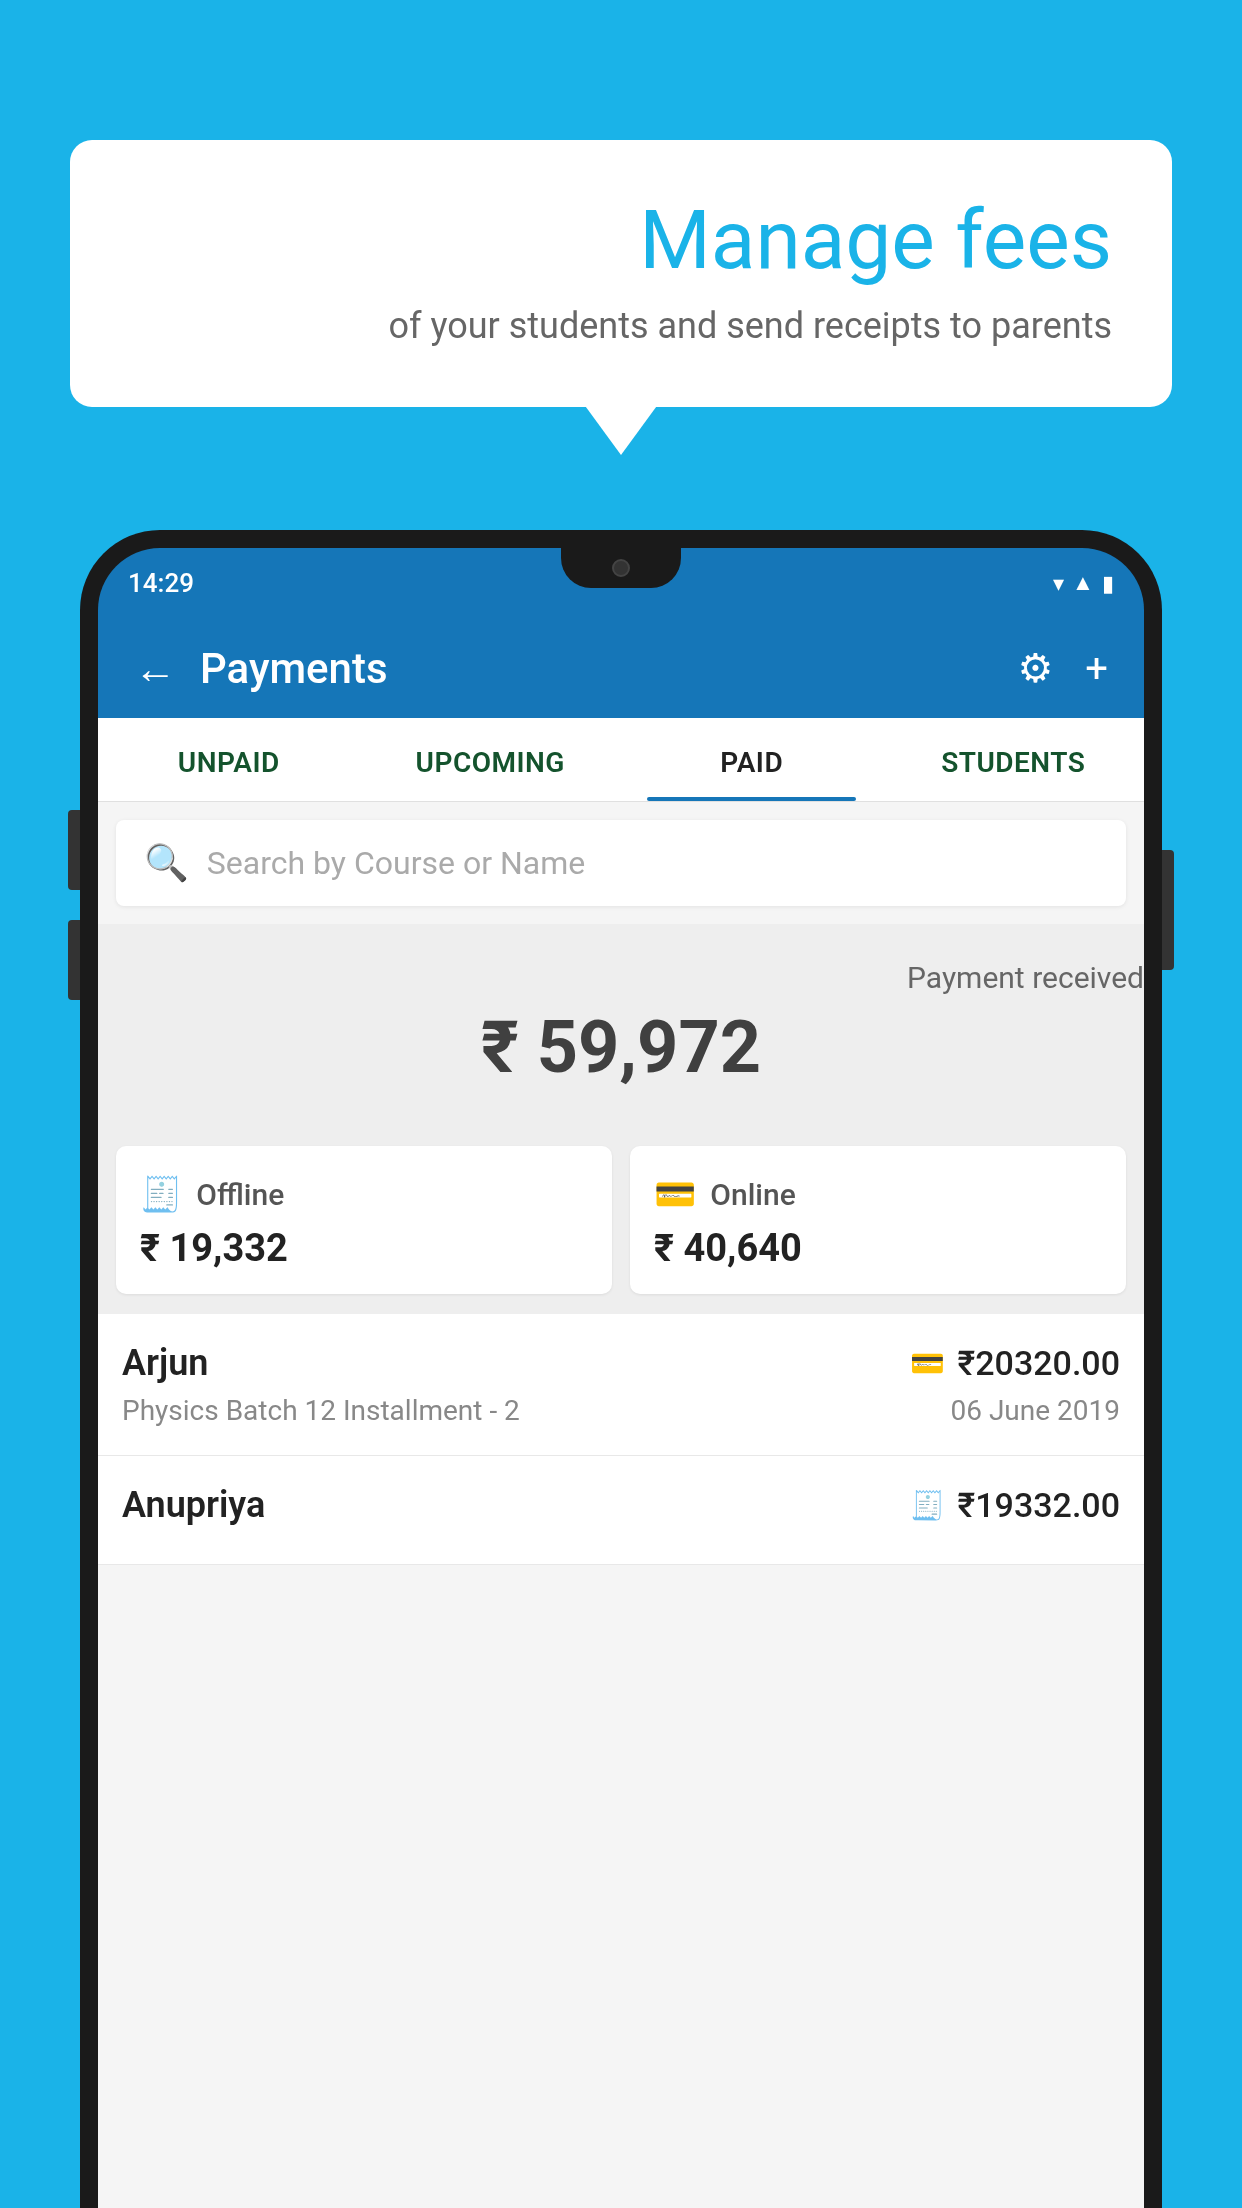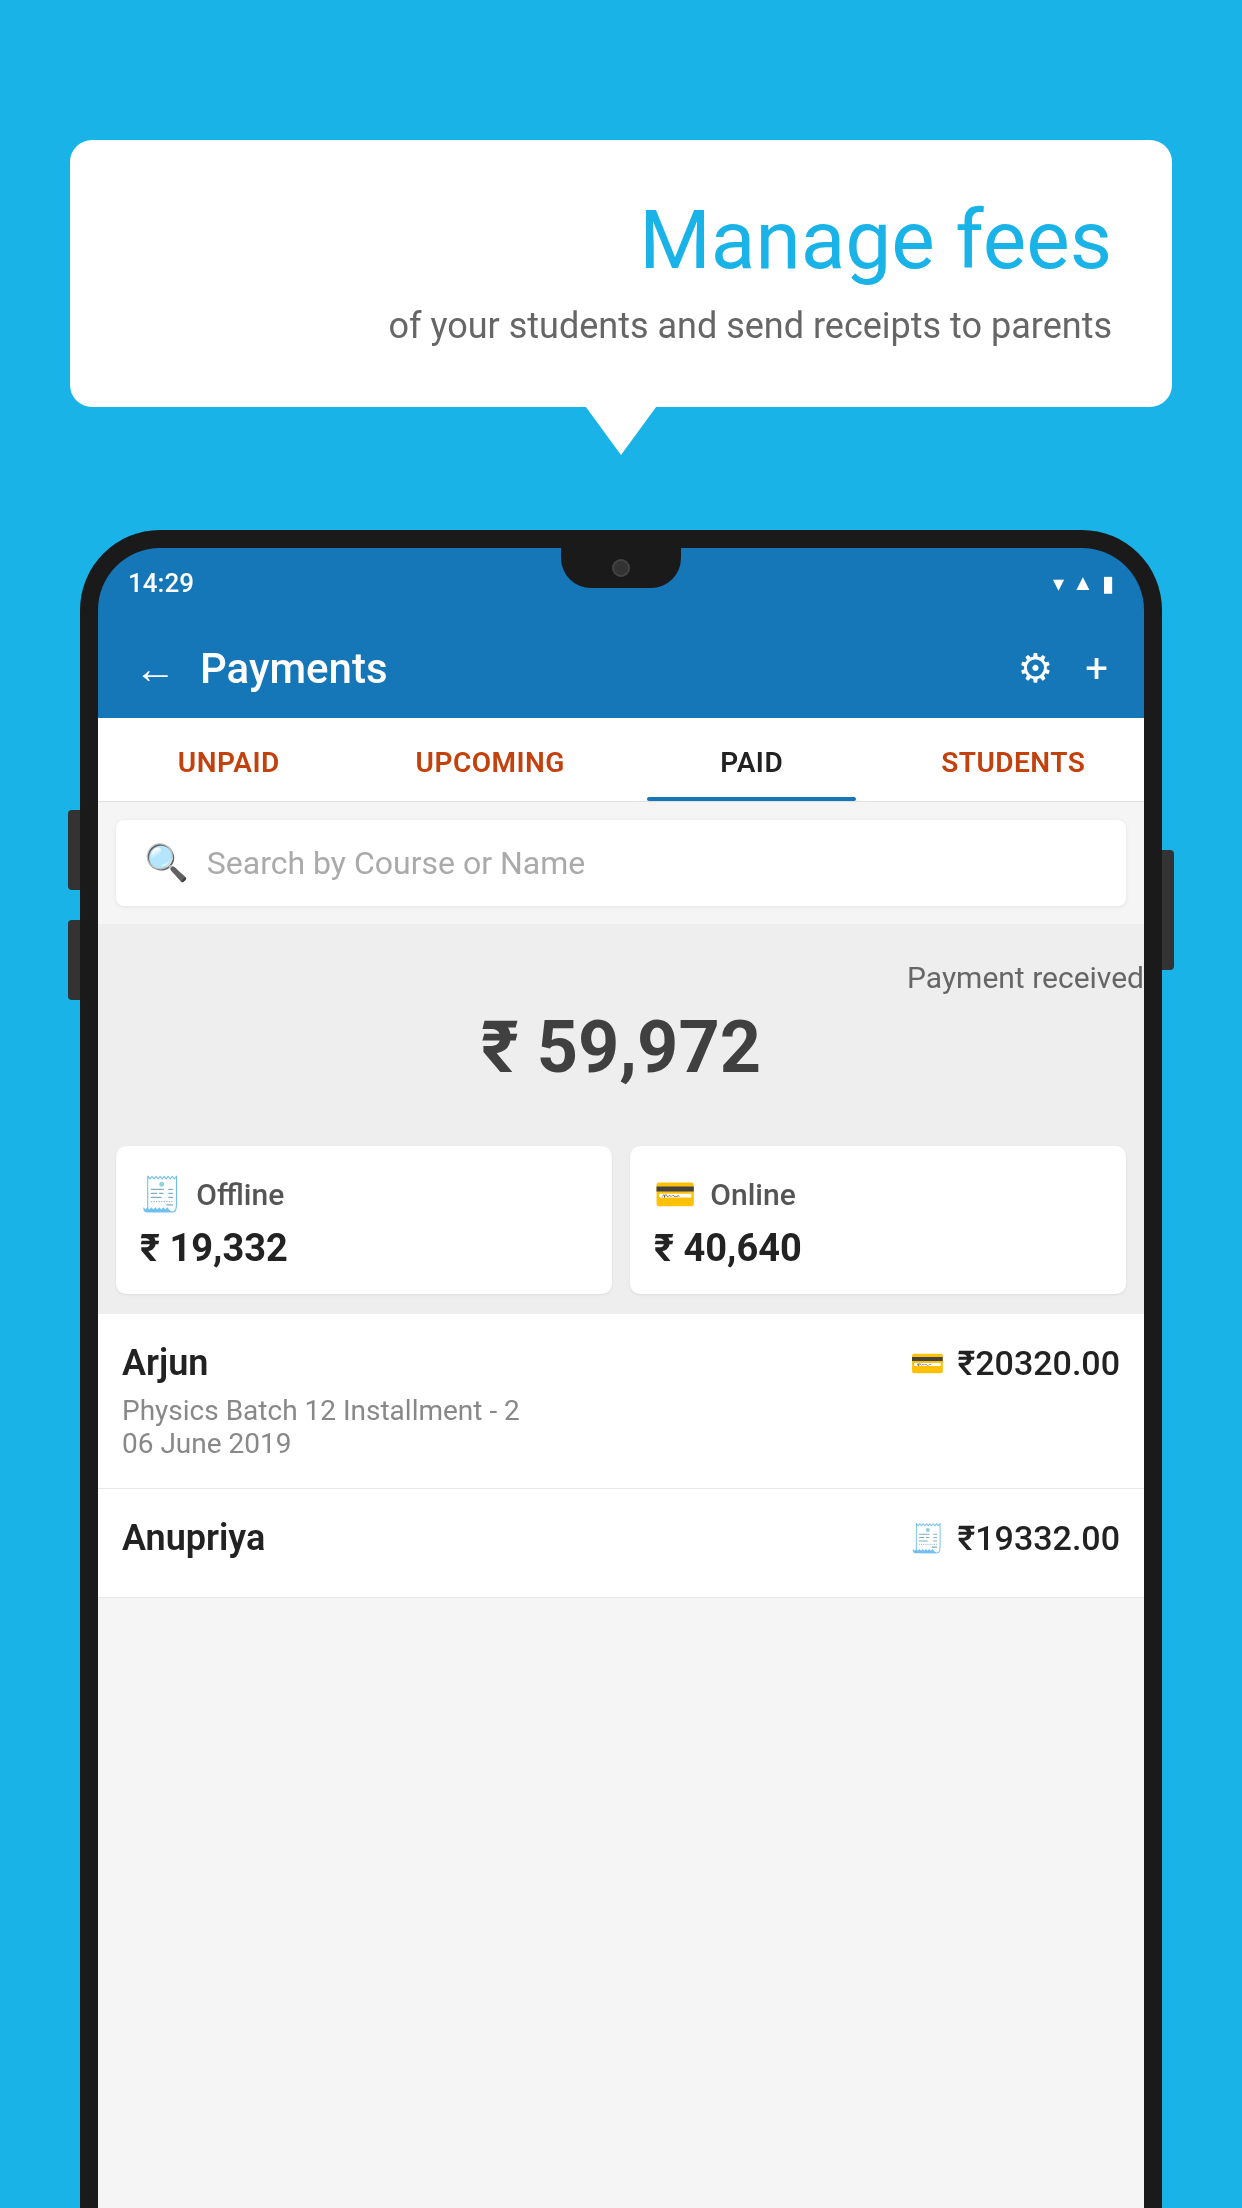--- a/index.html
+++ b/index.html
@@ -168,21 +168,21 @@
       display: flex;
       border-bottom: 1px solid #e0e0e0;
     }
 
     .tab {
       flex: 1;
       text-align: center;
       padding: 28px 0 22px;
       font-size: 28px;
       font-weight: 600;
-      color: #c2410c;
+      color: #14532d;
       letter-spacing: 0.5px;
       position: relative;
       cursor: pointer;
     }
 
     .tab.active {
       color: #222;
     }
 
     .tab.active::after {
@@ -344,21 +344,20 @@
     }
 
     .transaction-icon {
       font-size: 28px;
       color: #666;
     }
 
     .transaction-row2 {
       display: flex;
       justify-content: space-between;
-      flex-direction: column;
     }
 
     .transaction-detail {
       font-size: 28px;
       color: #888;
     }
 
     .transaction-date {
       font-size: 28px;
       color: #888;

